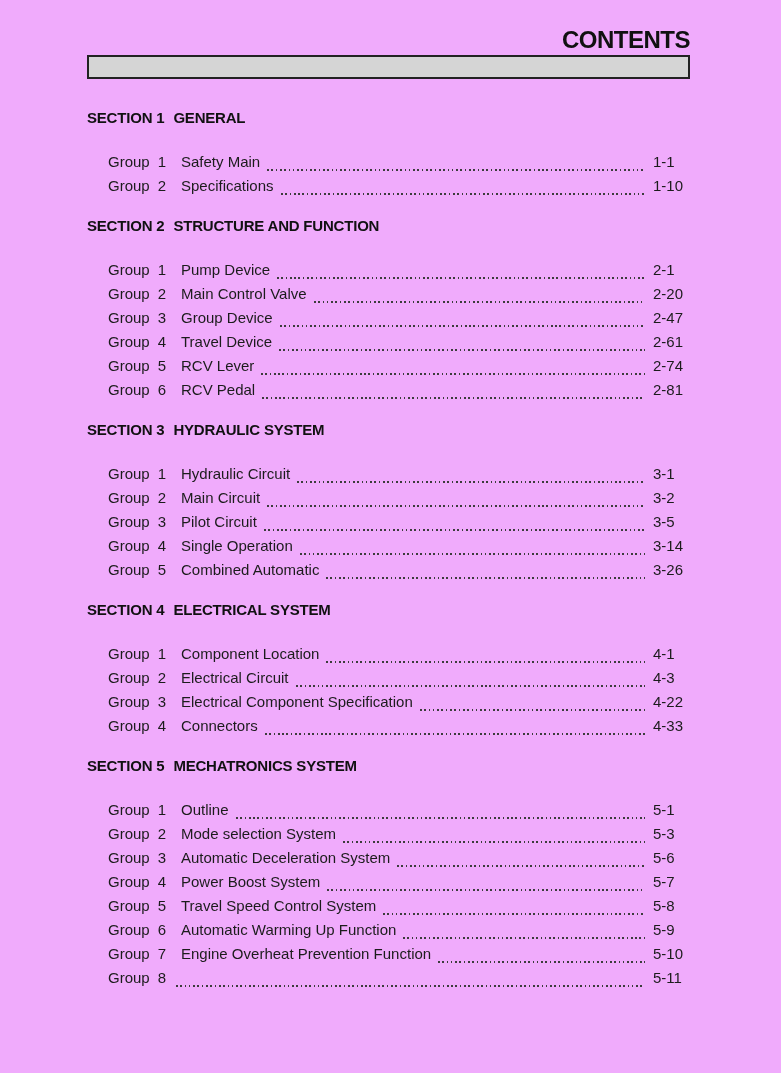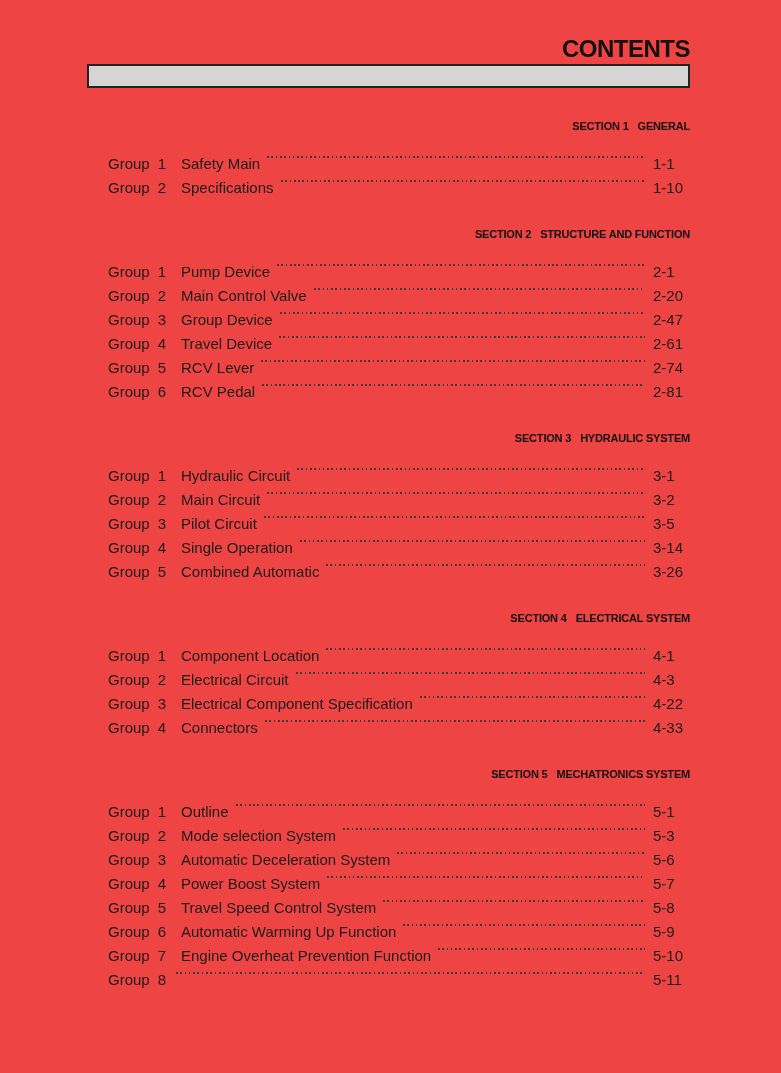--- a/index.html
+++ b/index.html
@@ -5,22 +5,22 @@
   html, body {
     margin: 0;
     padding: 0;
     background: #ffffff;
   }
   .page {
     position: relative;
     width: 781px;
     height: 1073px;
     box-sizing: border-box;
-    padding: 16px 91px 0 87px;
-    background: #ef4444;
+    padding: 7px 91px 0 87px;
+    background: #f0abfc;
     font-family: "Liberation Sans", "DejaVu Sans", sans-serif;
     color: #1c1c1c;
     overflow: hidden;
   }
   .doc-title {
     margin: 20px 0 0 0;
     text-align: right;
     font-size: 24px;
     line-height: 26px;
     font-weight: bold;
@@ -34,32 +34,31 @@
     background: #d5d5d5;
   }
   .section {
     margin-top: 22px;
   }
   .section:first-of-type {
     margin-top: 29px;
   }
   .sec-head {
     margin: 0 0 19px 0;
-    font-size: 11px;
+    font-size: 15px;
     line-height: 19px;
     font-weight: bold;
     letter-spacing: -0.2px;
     color: #111111;
     white-space: nowrap;
-    text-align: right;
   }
   .sec-label { margin-right: 9px; }
   .row {
     display: flex;
-    align-items: flex-start;
+    align-items: flex-end;
     height: 24px;
     padding-left: 21px;
     font-size: 15px;
     white-space: nowrap;
   }
   .g-label { width: 47px; flex: 0 0 auto; }
   .g-num   { width: 14px; flex: 0 0 auto; text-align: center; }
   .g-title { margin-left: 12px; flex: 0 0 auto; }
   .leader {
     flex: 1 1 auto;

